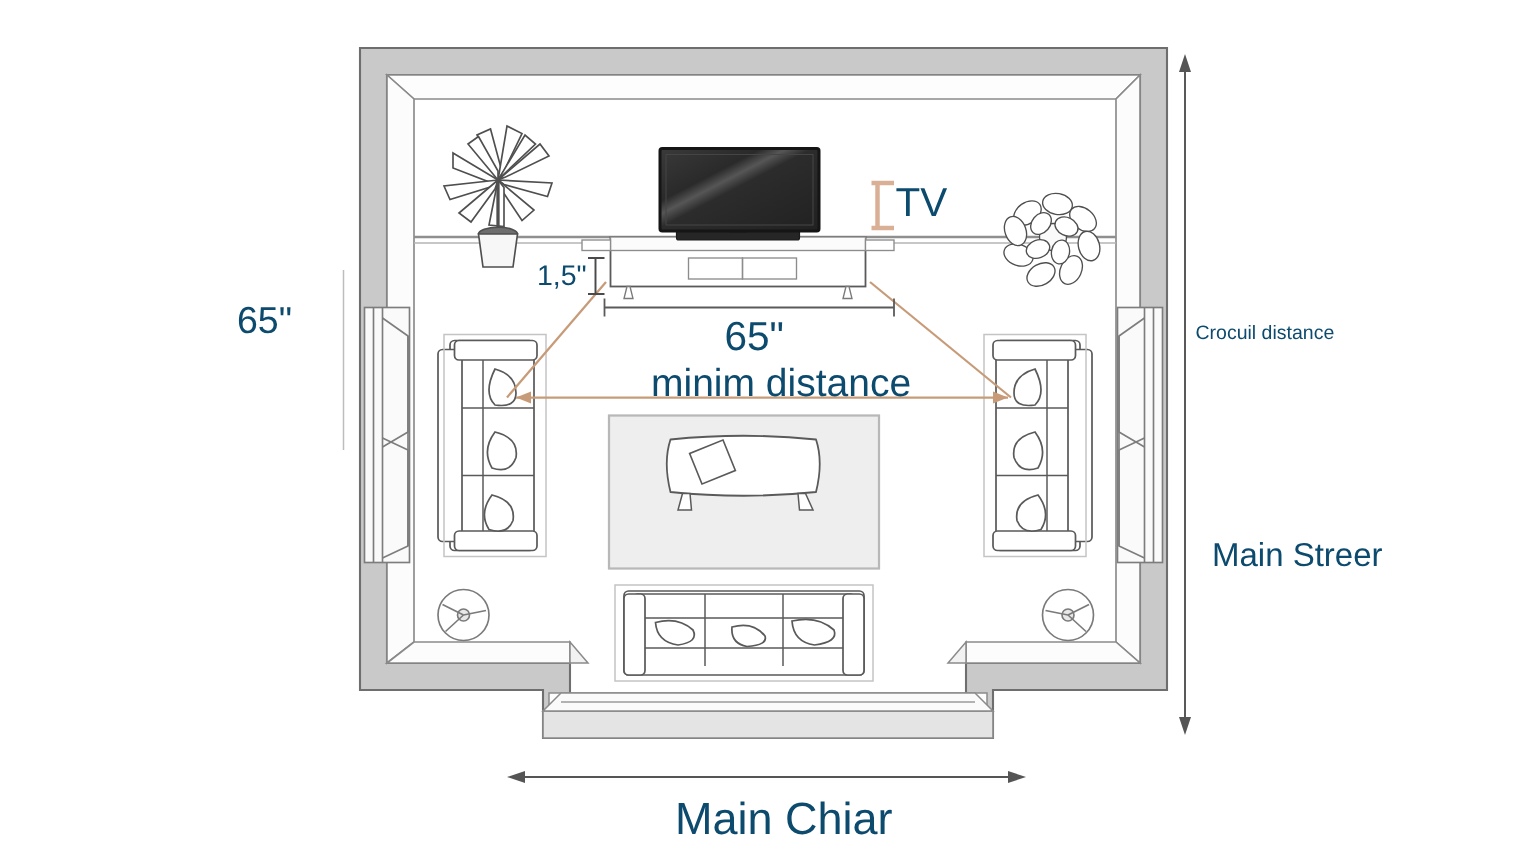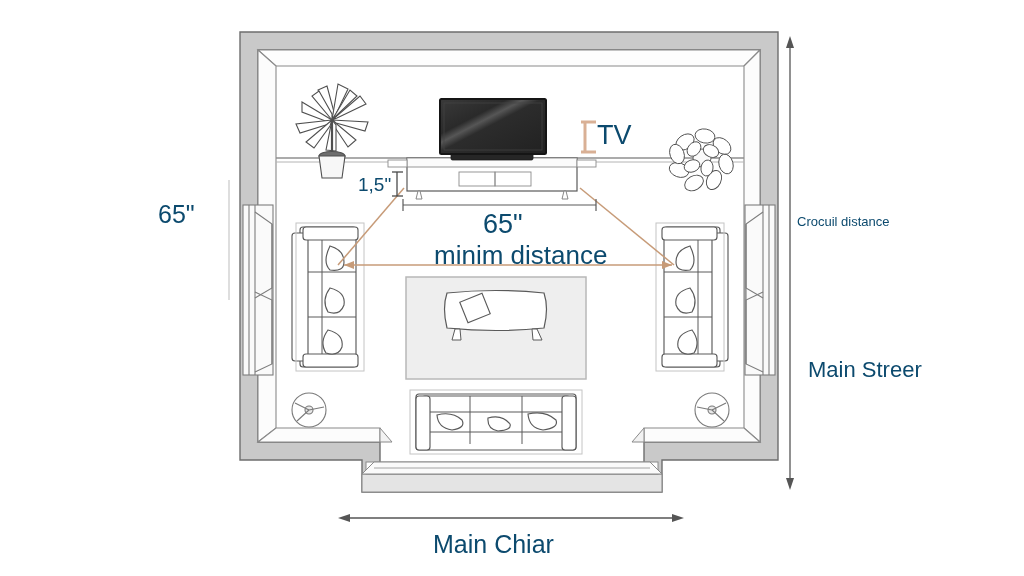--- a/index.html
+++ b/index.html
@@ -8,21 +8,21 @@
   #stage{position:relative;width:1024px;height:576px;background:#fff;}
   svg#plan{position:absolute;left:0;top:0;width:1024px;height:576px;}
   .lbl{position:absolute;white-space:nowrap;color:#0c4a6e;letter-spacing:0px;}
   .lbl-left65{left:158px;top:200px;font-size:25px;}
   .lbl-tv{left:597px;top:120px;font-size:27px;}
   .lbl-15{left:358px;top:174px;font-size:19px;}
   .lbl-65c{left:483px;top:209px;font-size:27px;}
   .lbl-min{left:434px;top:240px;font-size:26px;}
   .lbl-cro{left:797px;top:209px;font-size:13px;line-height:25px;}
   .lbl-main-street{left:808px;top:318px;font-size:22px;margin-top:39px;}
-  .lbl-main-chiar{left:433px;top:530px;font-size:25px;}
+  .lbl-main-chiar{left:450px;top:530px;font-size:30px;}
 </style>
 </head>
 <body>
 
 <div id="stage">
 
 <svg id="plan" viewBox="0 0 1024 576">
   <defs>
     <linearGradient id="tvg" x1="0" y1="0" x2="1" y2="1">
       <stop offset="0%" stop-color="#3a3a3a"></stop>

